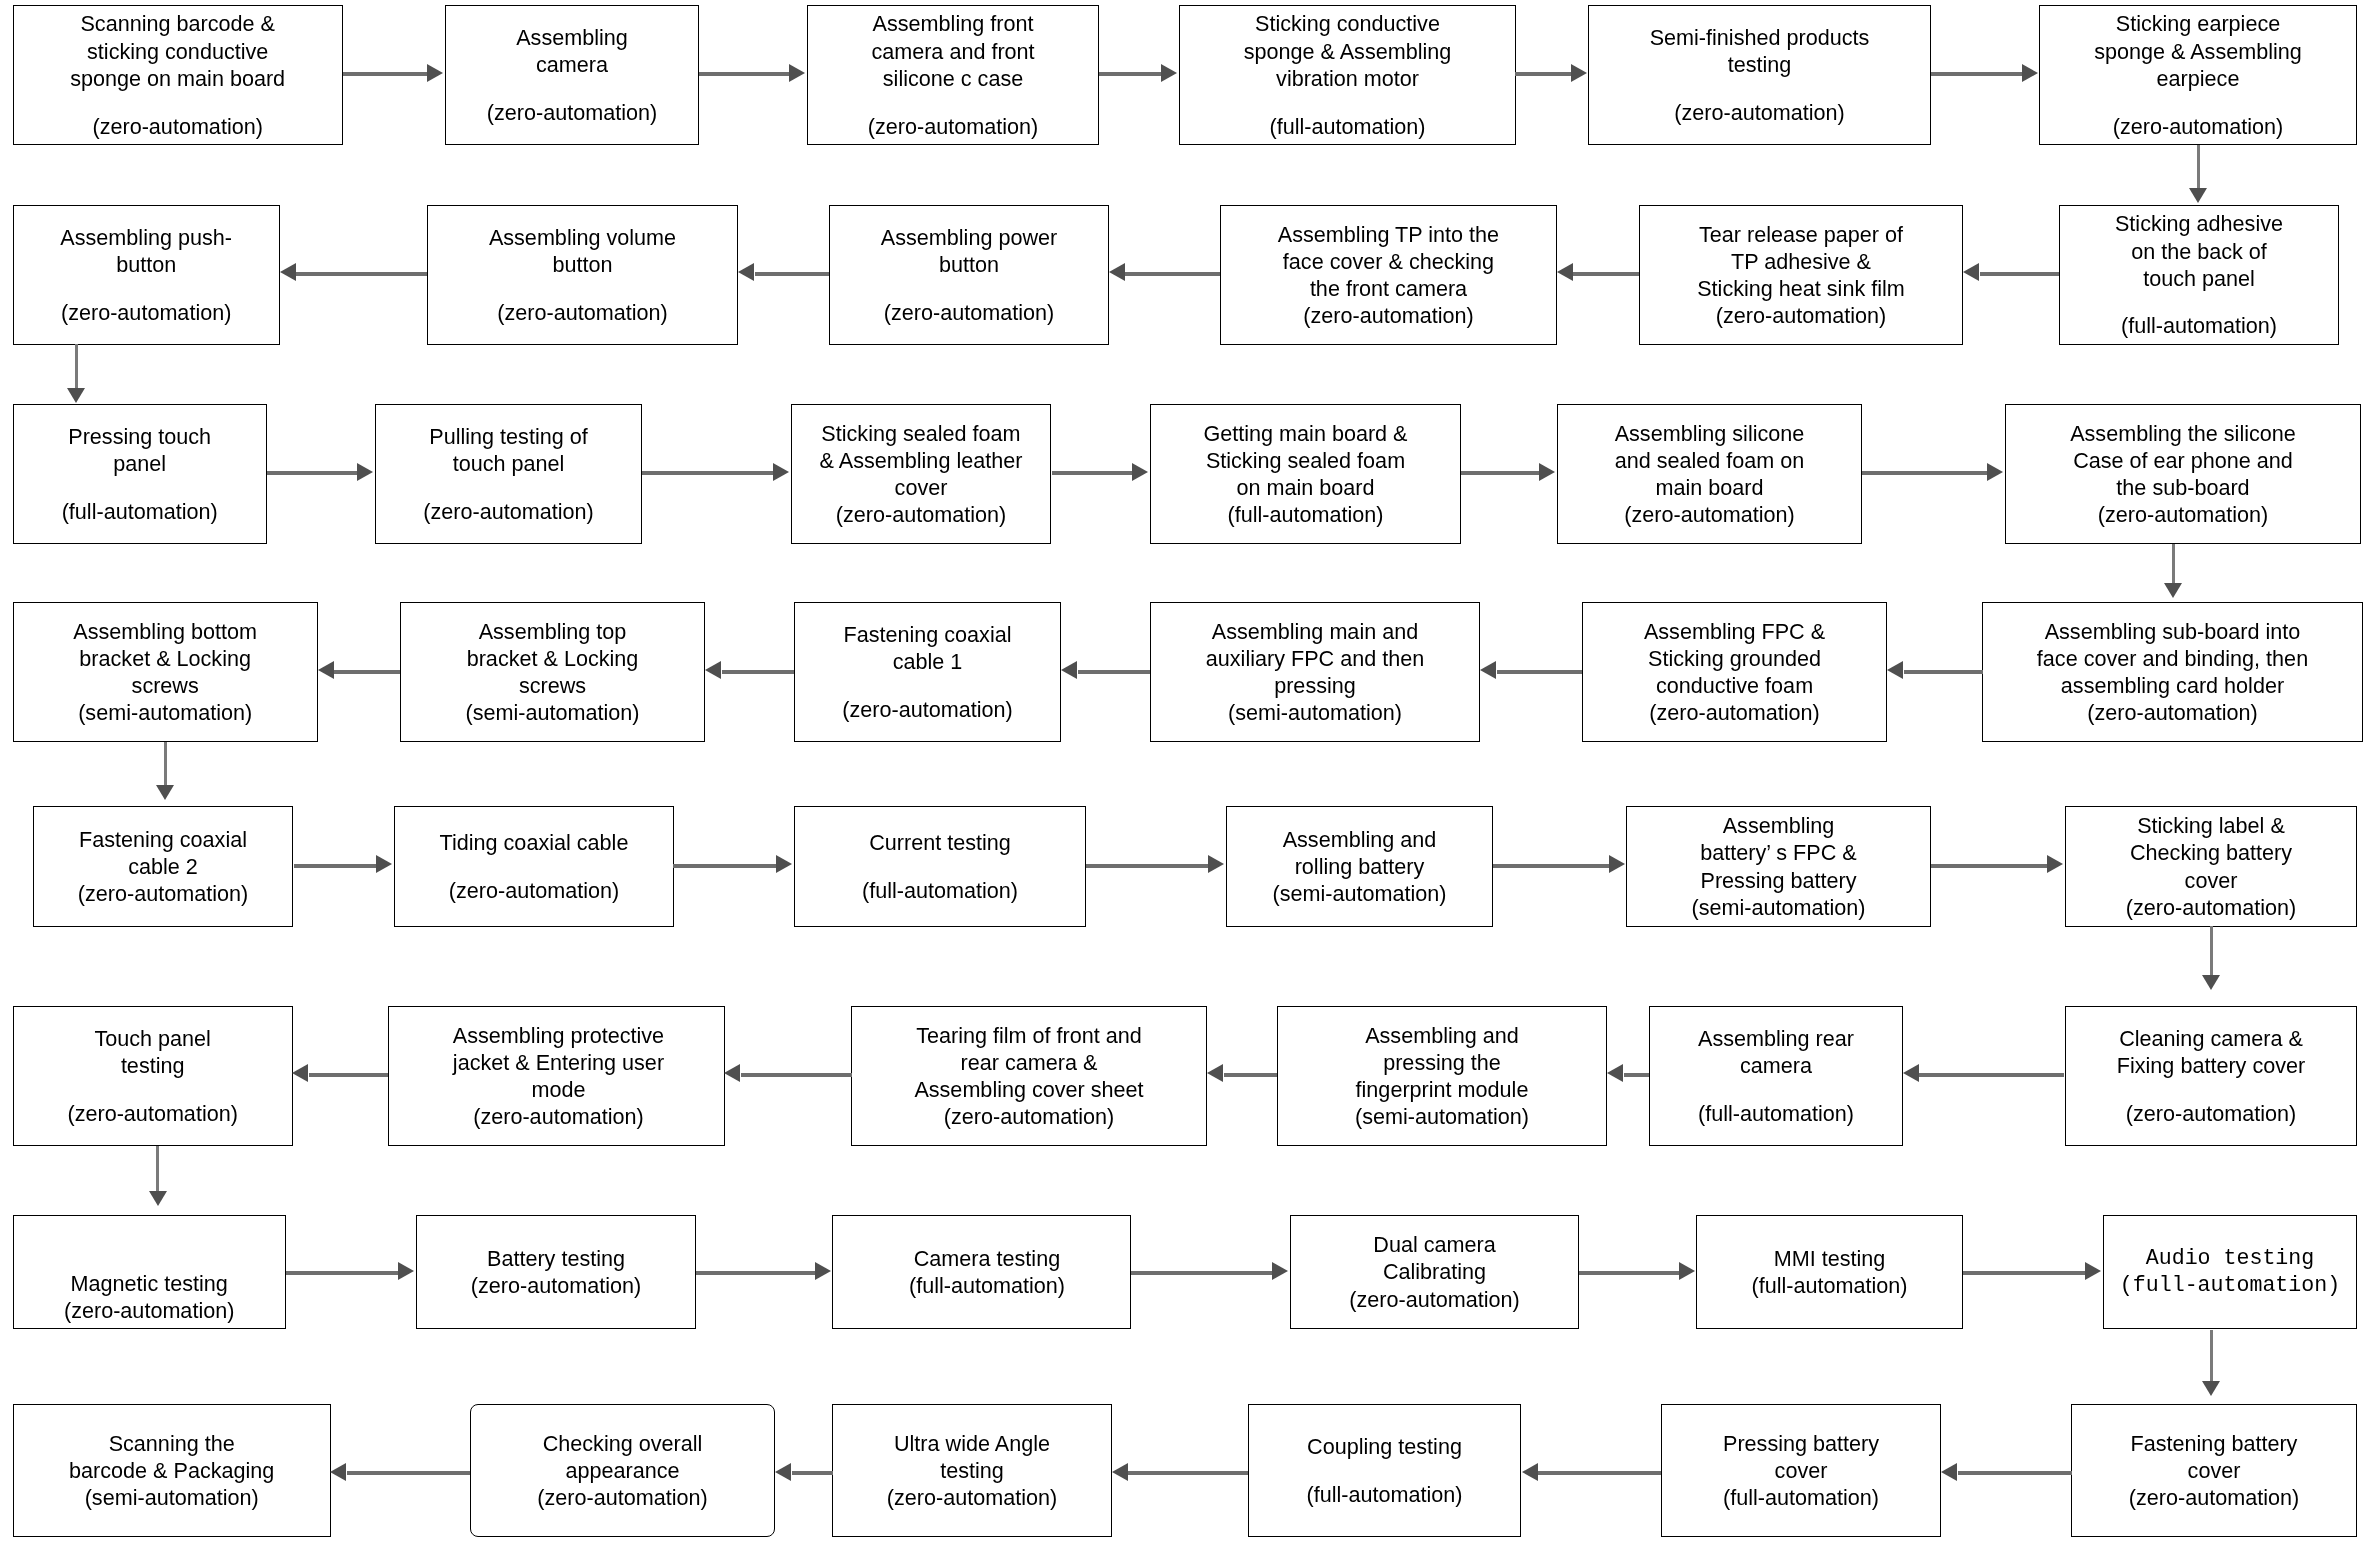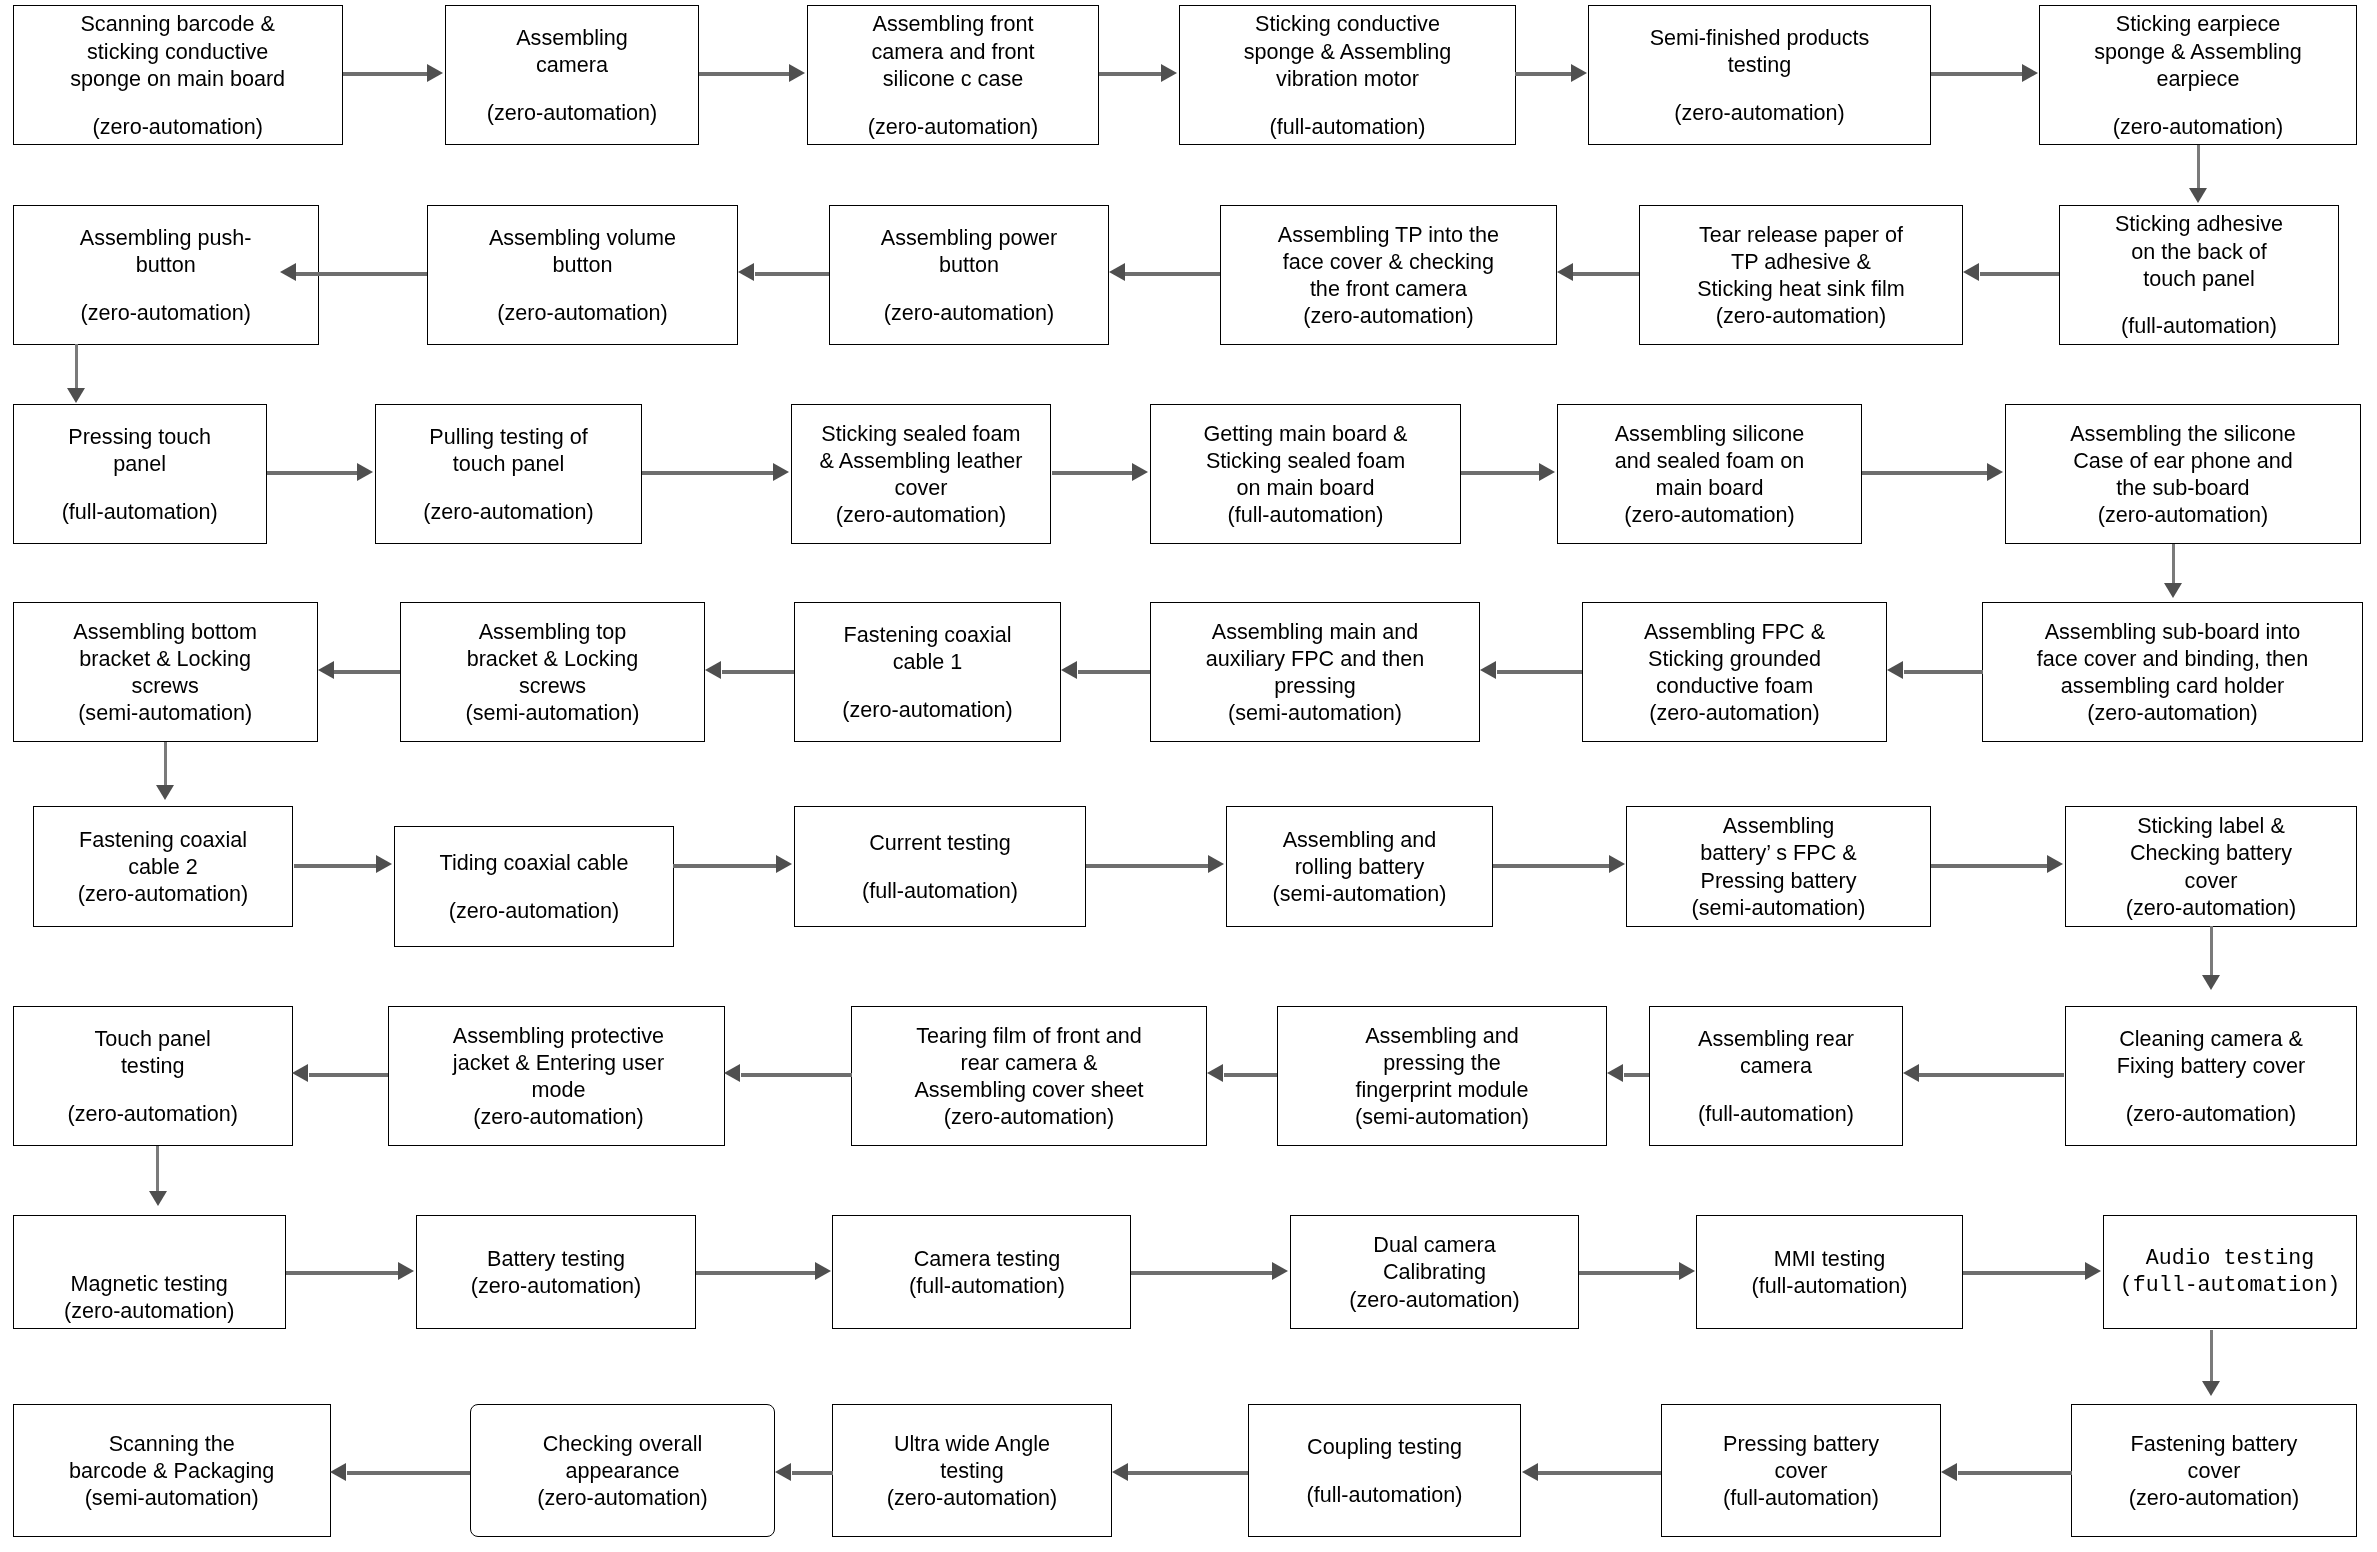--- a/index.html
+++ b/index.html
@@ -147,21 +147,21 @@
   <div class="node gap" style="left:829px; top:205px; width:280px; height:140px;">
     <span class="title">Assembling power
 button</span>
     <span class="auto">(zero-automation)</span>
   </div>
   <div class="node gap" style="left:427px; top:205px; width:311px; height:140px;">
     <span class="title">Assembling volume
 button</span>
     <span class="auto">(zero-automation)</span>
   </div>
-  <div class="node gap" style="left:12.7px; top:205px; width:306px; height:140px;">
+  <div class="node gap" style="left:12.7px; top:205px; width:267px; height:140px;">
     <span class="title">Assembling push-
 button</span>
     <span class="auto">(zero-automation)</span>
   </div>
 
   <div class="conn h" style="left:1980px; top:272px; width:79px;"></div>
   <div class="arrowhead left" style="left:1963px; top:263px;"></div>
   <div class="conn h" style="left:1573px; top:272px; width:66px;"></div>
   <div class="arrowhead left" style="left:1557px; top:263px;"></div>
   <div class="conn h" style="left:1125px; top:272px; width:95px;"></div>
@@ -271,21 +271,21 @@
   <div class="arrowhead left" style="left:318px; top:661px;"></div>
 
   <div class="conn v" style="left:164px; top:742px; height:50px;"></div>
   <div class="arrowhead down" style="left:156px; top:785px;"></div>
 
   <div class="node" style="left:33px; top:806px; width:260px; height:121px;">
     <span class="title">Fastening coaxial
 cable 2</span>
     <span class="auto">(zero-automation)</span>
   </div>
-  <div class="node gap" style="left:394px; top:806px; width:280px; height:121px;margin-top:20px;">
+  <div class="node gap" style="left:394px; top:806px; width:280px; height:121px;">
     <span class="title">Tiding coaxial cable</span>
     <span class="auto">(zero-automation)</span>
   </div>
   <div class="node gap" style="left:794px; top:806px; width:292px; height:121px;">
     <span class="title">Current testing</span>
     <span class="auto">(full-automation)</span>
   </div>
   <div class="node" style="left:1226px; top:806px; width:267px; height:121px;">
     <span class="title">Assembling and
 rolling battery</span>

